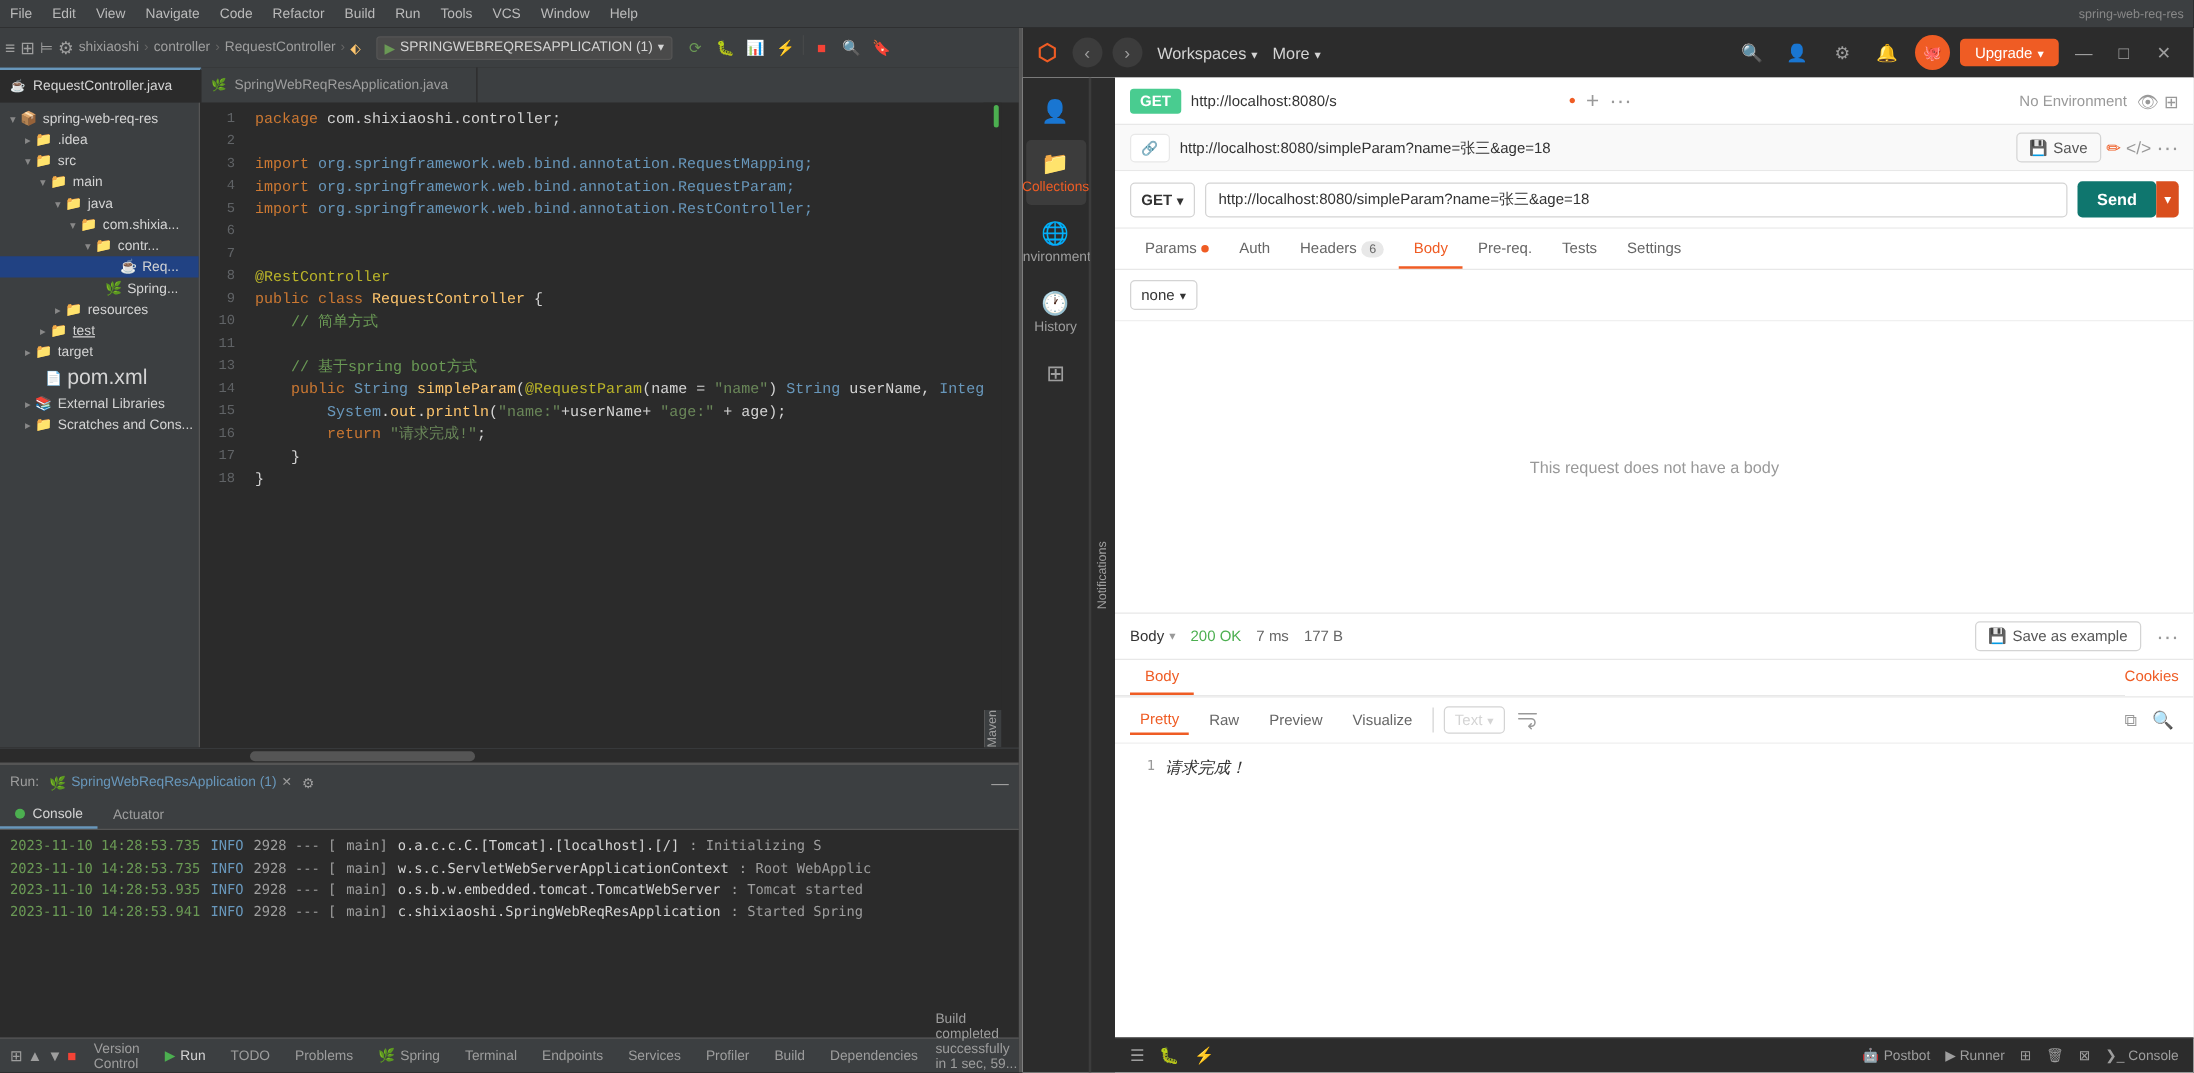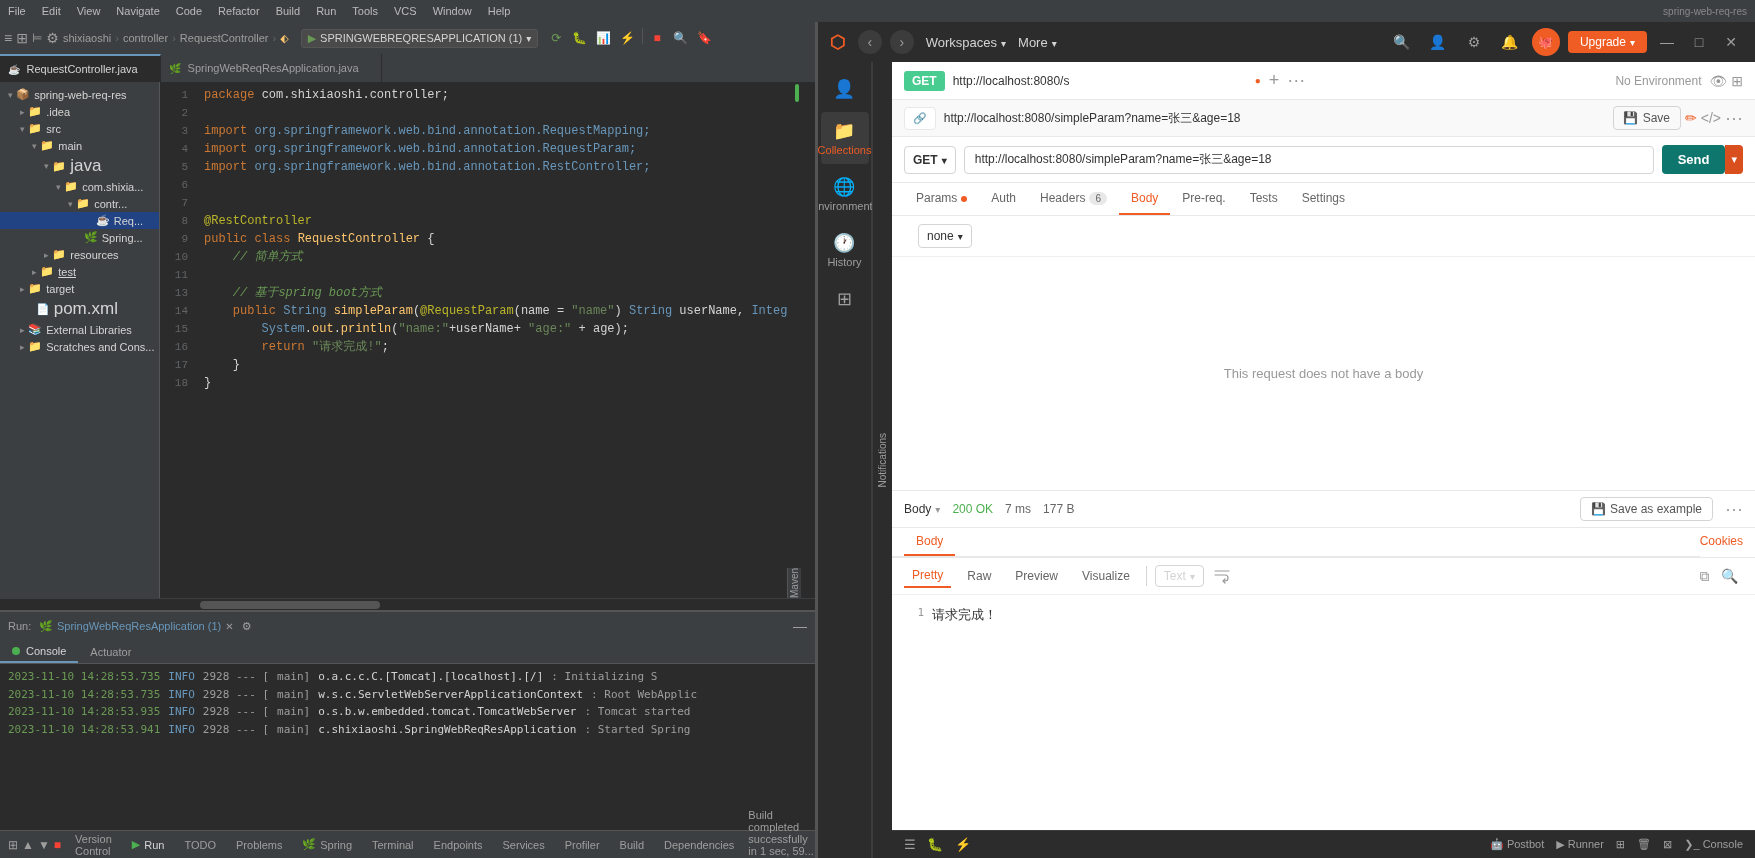--- a/index.html
+++ b/index.html
@@ -46,21 +46,21 @@
     .tree-item .ti-folder { color: #e8b858; font-size: 11px; }
 
     
     .code-editor { flex: 1; overflow: auto; font-family: 'Consolas', 'Courier New', monospace; font-size: 12px; line-height: 1.5; padding: 4px 0; background: #2b2b2b; }
     .code-line { display: flex; gap: 0; min-height: 18px; }
     .line-num { width: 40px; text-align: right; padding-right: 12px; color: #606366; user-select: none; flex-shrink: 0; font-size: 11px; padding-top: 1px; }
     .line-content { flex: 1; padding-left: 4px; white-space: pre; }
     .kw-orange { color: #cc7832; }
     .kw-blue { color: #6897bb; }
     .kw-yellow { color: #ffc66d; }
-    .kw-green { color: #6a9955; font-style: italic; }
+    .kw-green { color: #6a9955; }
     .kw-str { color: #6a8759; }
     .kw-ann { color: #bbb529; }
     .kw-class { color: #ffc66d; }
     .kw-white { color: #d4d4d4; }
     .kw-pkg { color: #6897bb; }
     .line-highlighted { background: #214283; }
 
     
     .right-gutter { width: 14px; background: #2b2b2b; flex-shrink: 0; }
     .maven-panel { width: 14px; background: #3c3f41; flex-shrink: 0; writing-mode: vertical-rl; font-size: 10px; color: #9e9e9e; display: flex; align-items: center; justify-content: center; cursor: pointer; border-left: 1px solid #555; }
@@ -145,21 +145,21 @@
 
     
     .pm-req-tabs { display: flex; border-bottom: 1px solid #e8e8e8; padding: 0 12px; background: #fff; flex-shrink: 0; }
     .pm-req-tab { padding: 8px 12px; font-size: 12px; cursor: pointer; color: #666; border-bottom: 2px solid transparent; }
     .pm-req-tab.active { color: #ef5c24; border-bottom-color: #ef5c24; font-weight: 500; }
     .pm-req-tab .dot { width: 6px; height: 6px; background: #ef5c24; border-radius: 50%; display: inline-block; margin-left: 4px; vertical-align: middle; }
     .pm-req-tab .count { background: #e8e8e8; border-radius: 10px; padding: 1px 6px; font-size: 10px; color: #666; margin-left: 4px; }
 
     
     .pm-body-section { flex: 1; display: flex; flex-direction: column; overflow: hidden; }
-    .pm-none-row { padding: 8px 26px; display: flex; align-items: center; gap: 8px; border-bottom: 1px solid #f0f0f0; flex-shrink: 0; }
+    .pm-none-row { padding: 8px 12px; display: flex; align-items: center; gap: 8px; border-bottom: 1px solid #f0f0f0; flex-shrink: 0; }
     .pm-none-select { border: 1px solid #d4d4d4; border-radius: 4px; padding: 4px 8px; font-size: 12px; background: #fff; cursor: pointer; display: flex; align-items: center; gap: 4px; color: #333; }
     .pm-no-body-msg { flex: 1; display: flex; align-items: center; justify-content: center; color: #999; font-size: 13px; }
 
     
     .pm-response { background: #fff; border-top: 1px solid #e8e8e8; display: flex; flex-direction: column; height: 340px; flex-shrink: 0; }
     .pm-response-toolbar { display: flex; align-items: center; padding: 6px 12px; gap: 12px; border-bottom: 1px solid #e8e8e8; flex-shrink: 0; }
     .pm-response-label { font-size: 12px; color: #333; font-weight: 500; display: flex; align-items: center; gap: 4px; }
     .pm-resp-dropdown { font-size: 11px; color: #999; cursor: pointer; }
     .pm-status-ok { color: #4caf50; font-size: 12px; font-weight: 500; }
     .pm-time { font-size: 12px; color: #666; }
@@ -179,21 +179,21 @@
     .pm-resp-body { flex: 1; display: flex; flex-direction: column; overflow: hidden; }
     .pm-resp-format-bar { display: flex; align-items: center; padding: 6px 12px; gap: 8px; border-bottom: 1px solid #f0f0f0; flex-shrink: 0; }
     .pm-format-tab { font-size: 12px; cursor: pointer; color: #666; padding: 4px 8px; border-radius: 4px; }
     .pm-format-tab.active { color: #ef5c24; font-weight: 500; border-bottom: 2px solid #ef5c24; border-radius: 0; }
     .pm-text-select { border: 1px solid #d4d4d4; border-radius: 4px; padding: 3px 8px; font-size: 12px; background: #fff; cursor: pointer; display: flex; align-items: center; gap: 4px; }
     .pm-resp-icons { display: flex; gap: 4px; margin-left: auto; }
     .pm-resp-icon-btn { background: none; border: none; cursor: pointer; font-size: 14px; color: #999; padding: 2px 4px; }
     .pm-resp-code-area { flex: 1; overflow-y: auto; padding: 8px 12px; font-family: 'Consolas', monospace; font-size: 13px; color: #333; }
     .resp-line { display: flex; gap: 8px; align-items: flex-start; line-height: 1.8; }
     .resp-line-num { color: #999; font-size: 11px; min-width: 20px; text-align: right; user-select: none; }
-    .resp-content { color: #333; }
+    .resp-content { color: #333; font-style: italic; }
 
     
     .chevron::after { content: '▾'; font-size: 10px; }
 
     
     .pm-divider { width: 1px; height: 20px; background: #d4d4d4; }
 
     
     .ide-bottom-bar { height: 28px; background: #3c3f41; display: flex; align-items: center; padding: 0 8px; gap: 8px; font-size: 11px; color: #9e9e9e; flex-shrink: 0; border-top: 1px solid #555; }
     .ide-bottom-item { display: flex; align-items: center; gap: 4px; cursor: pointer; padding: 2px 6px; border-radius: 3px; }
@@ -292,21 +292,21 @@
           <span style="font-size:11px;">src</span>
         </div>
         <div class="tree-item" style="padding-left:32px;">
           <span class="ti-arrow">▾</span>
           <span class="ti-folder">📁</span>
           <span style="font-size:11px;">main</span>
         </div>
         <div class="tree-item" style="padding-left:44px;">
           <span class="ti-arrow">▾</span>
           <span class="ti-folder">📁</span>
-          <span style="font-size:17px;">java</span>
+          <span style="font-size:11px;">java</span>
         </div>
         <div class="tree-item" style="padding-left:56px;">
           <span class="ti-arrow">▾</span>
           <span class="ti-folder">📁</span>
           <span style="font-size:11px;">com.shixia...</span>
         </div>
         <div class="tree-item" style="padding-left:68px;">
           <span class="ti-arrow">▾</span>
           <span class="ti-folder">📁</span>
           <span style="font-size:11px;">contr...</span>

